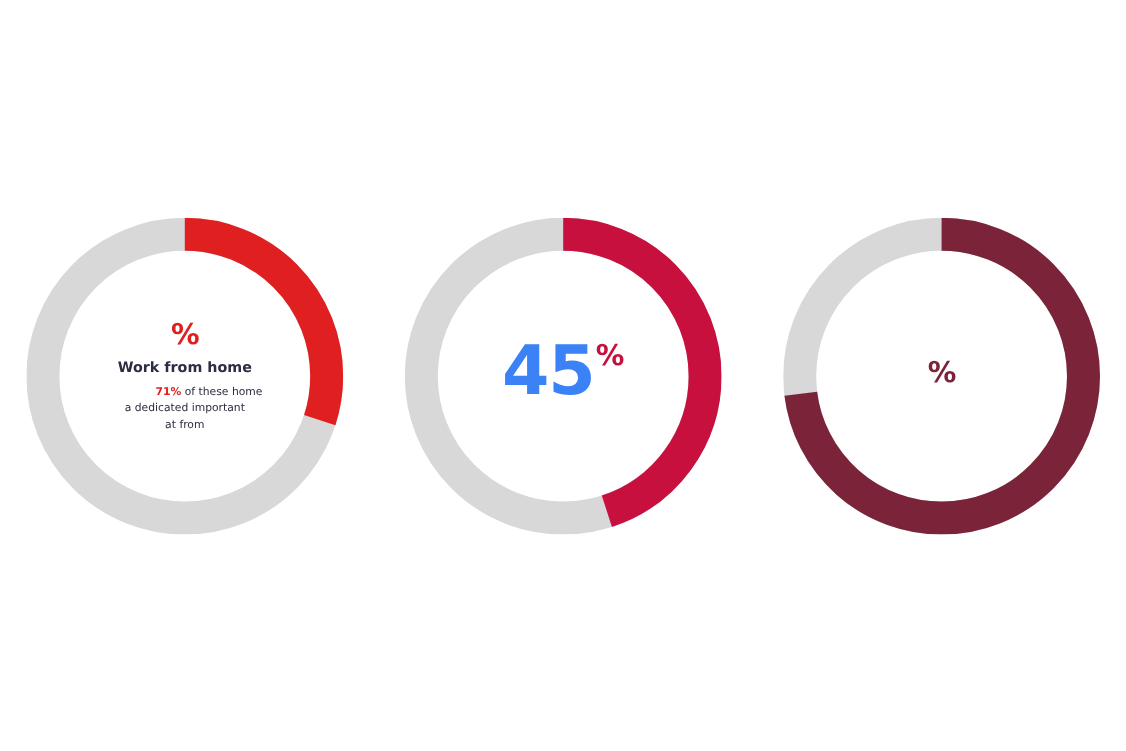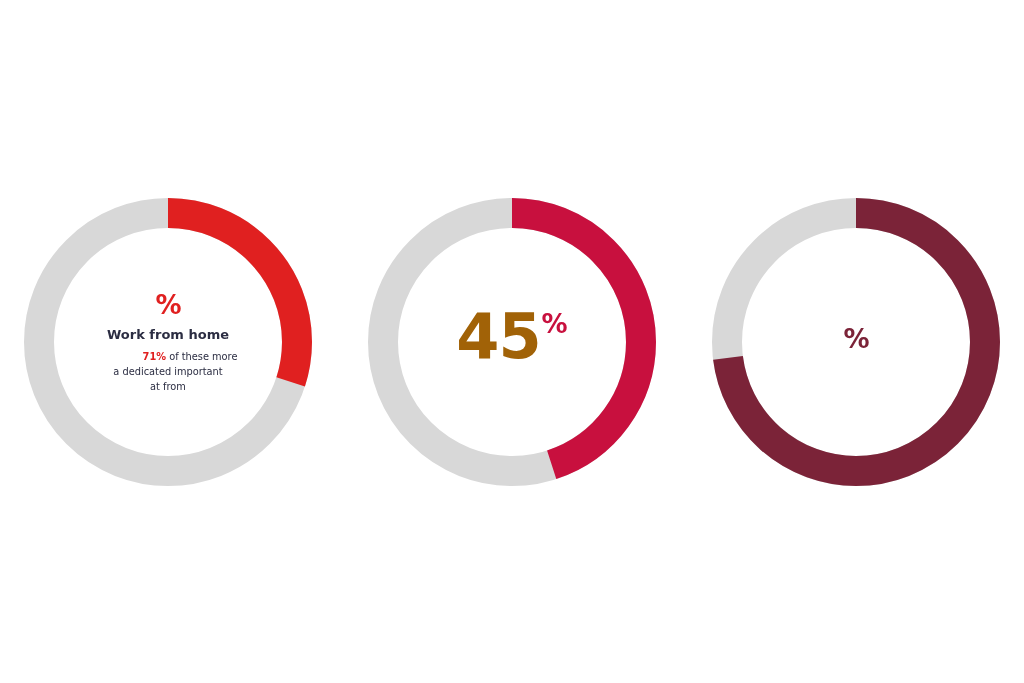--- a/index.html
+++ b/index.html
@@ -127,35 +127,35 @@
       <svg class="donut-svg" viewBox="0 0 288 288">
         <circle class="ring-track" cx="144" cy="144" r="129" fill="none" stroke-width="30" stroke="#d8d8d8"></circle>
         <circle class="ring-value" cx="144" cy="144" r="129" fill="none" stroke-width="30" transform="rotate(-90 144 144)" stroke="#e02020" stroke-dasharray="243.15927138784997 567.3716332383167"></circle>
       </svg>
       <div class="donut-center">
         <div class="stat-value">
           <span class="stat-pct" style="color: rgb(224, 32, 32);">%</span>
         </div>
         <div class="stat-heading" style="color: rgb(43, 45, 66);">Work from home</div>
         <div class="stat-subnote" style="color: rgb(43, 45, 66);">
-          <span class="sub-line"><span class="accent" style="color: rgb(224, 32, 32); margin-left: 44px;">71%</span><span> of these more</span></span>
+          <span class="sub-line"><span class="accent" style="color: rgb(224, 32, 32); margin-left: 44px;">71%</span><span> of these home</span></span>
           <span class="sub-line">a dedicated important</span>
           <span class="sub-line">at from</span>
         </div>
       </div>
     </div>
 
     <div class="donut-card">
       <svg class="donut-svg" viewBox="0 0 288 288">
         <circle class="ring-track" cx="144" cy="144" r="129" fill="none" stroke-width="30" stroke="#d8d8d8"></circle>
         <circle class="ring-value" cx="144" cy="144" r="129" fill="none" stroke-width="30" transform="rotate(-90 144 144)" stroke="#c8103e" stroke-dasharray="364.738907081775 445.7919975443916"></circle>
       </svg>
       <div class="donut-center">
         <div class="stat-value">
-          <span class="stat-number" style="color: #a16207;">45</span>
+          <span class="stat-number" style="color: #3b82f6;">45</span>
           <span class="stat-pct" style="color: rgb(200, 16, 62);">%</span>
         </div>
       </div>
     </div>
 
     <div class="donut-card">
       <svg class="donut-svg" viewBox="0 0 288 288">
         <circle class="ring-track" cx="144" cy="144" r="129" fill="none" stroke-width="30" stroke="#d8d8d8"></circle>
         <circle class="ring-value" cx="144" cy="144" r="129" fill="none" stroke-width="30" transform="rotate(-90 144 144)" stroke="#7b2338" stroke-dasharray="591.6875603771016 218.843344249065"></circle>
       </svg>

